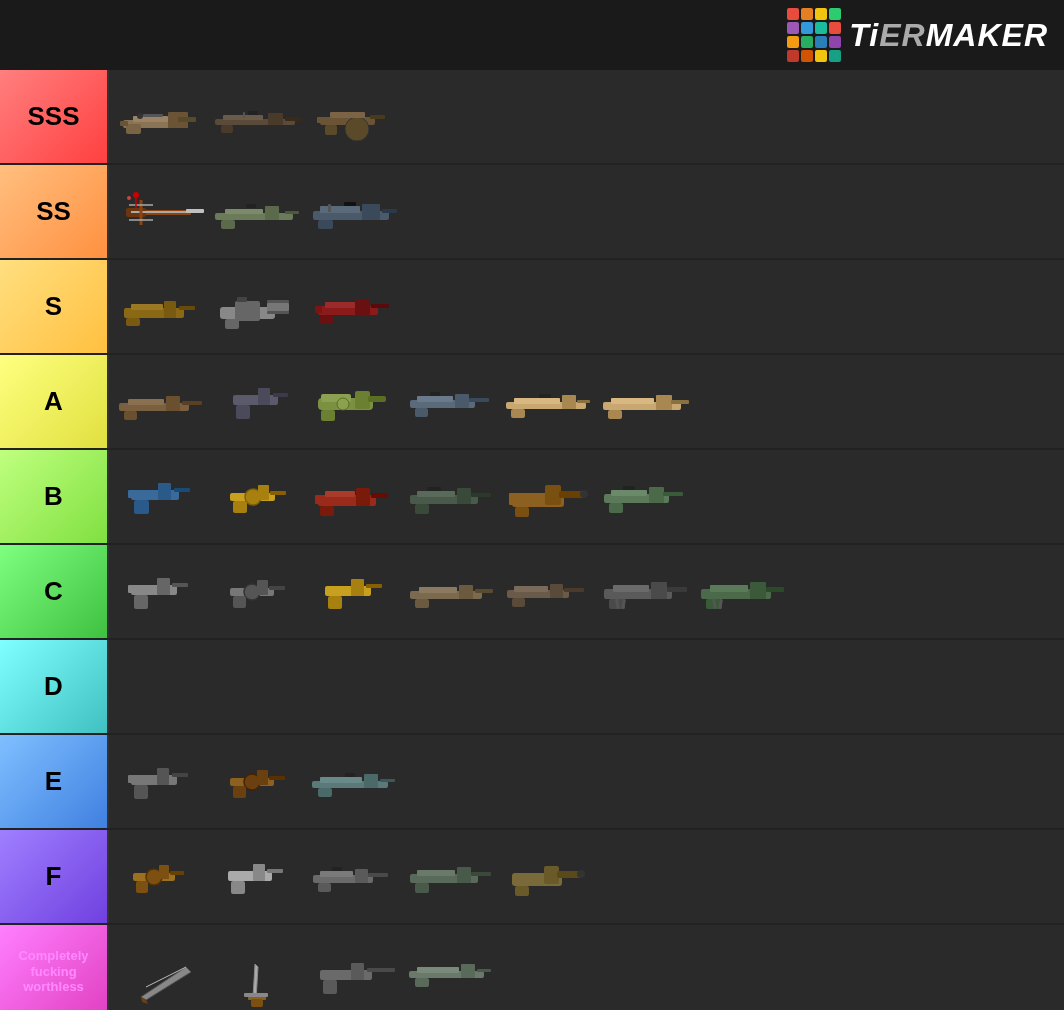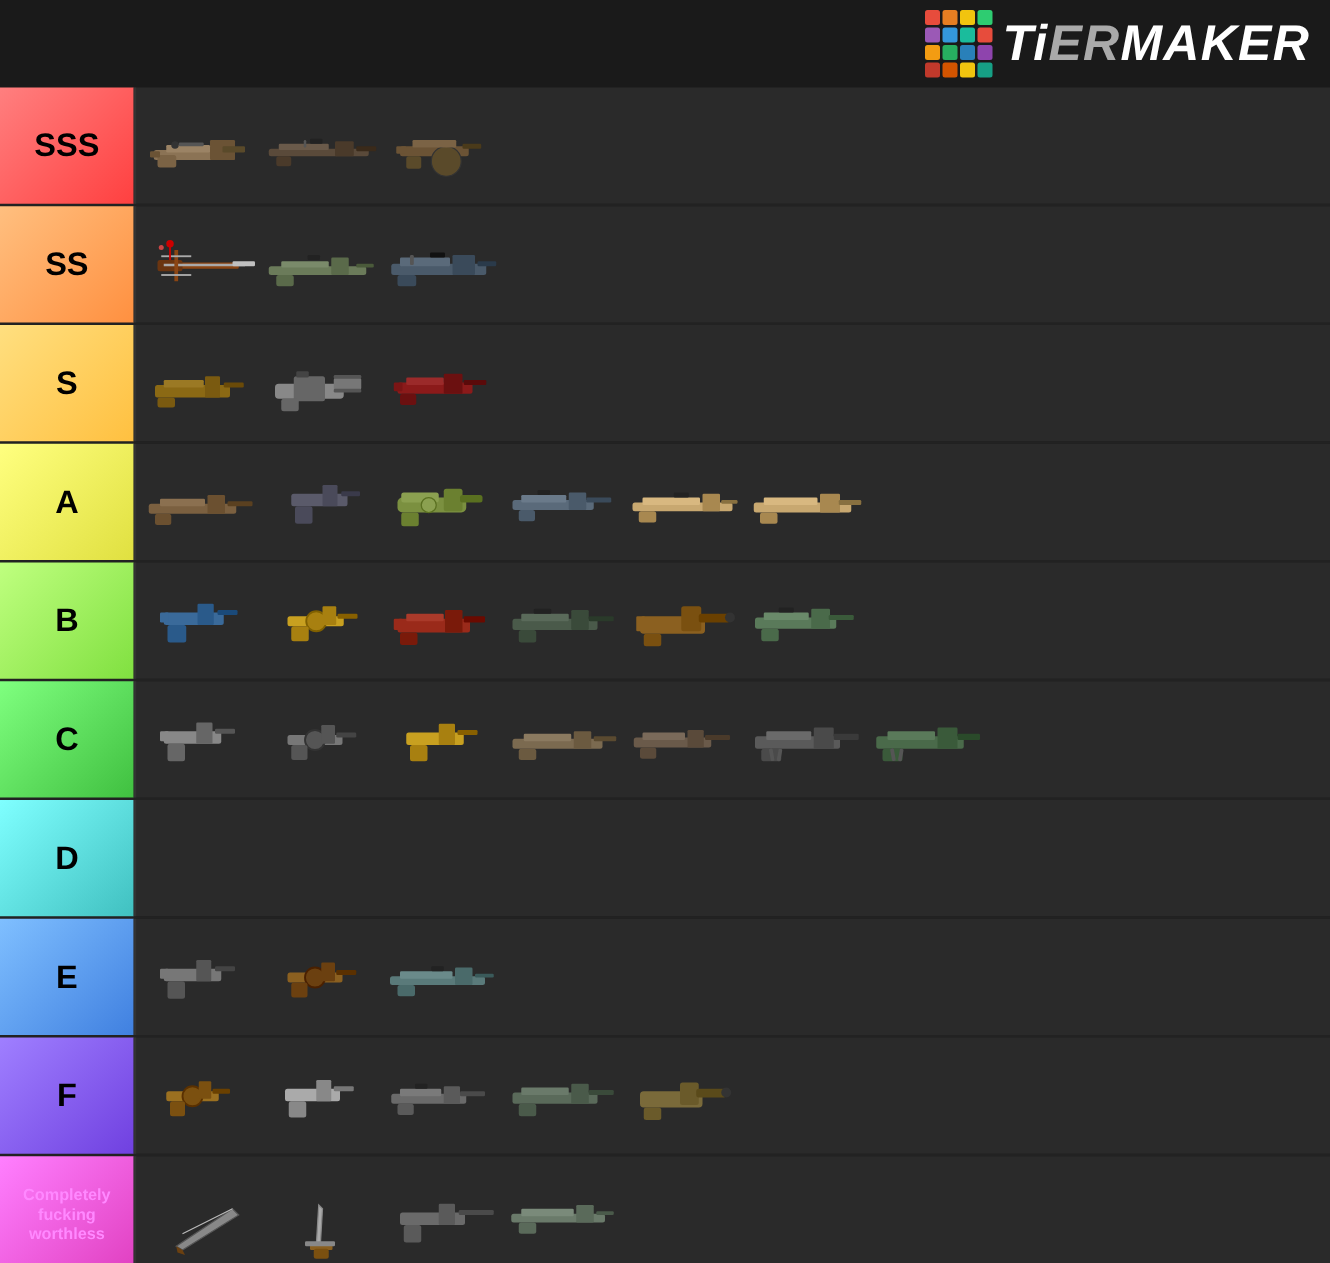--- a/index.html
+++ b/index.html
@@ -31,21 +31,21 @@
       gap: 2px;
     }
 
     .logo-cell {
       width: 12px;
       height: 12px;
       border-radius: 2px;
     }
 
     .logo-text {
-      font-size: 40px;
+      font-size: 32px;
       font-weight: bold;
       color: white;
       letter-spacing: 1px;
       font-style: italic;
     }
 
     .tier-row {
       display: flex;
       border-bottom: 2px solid #222;
       min-height: 95px;

